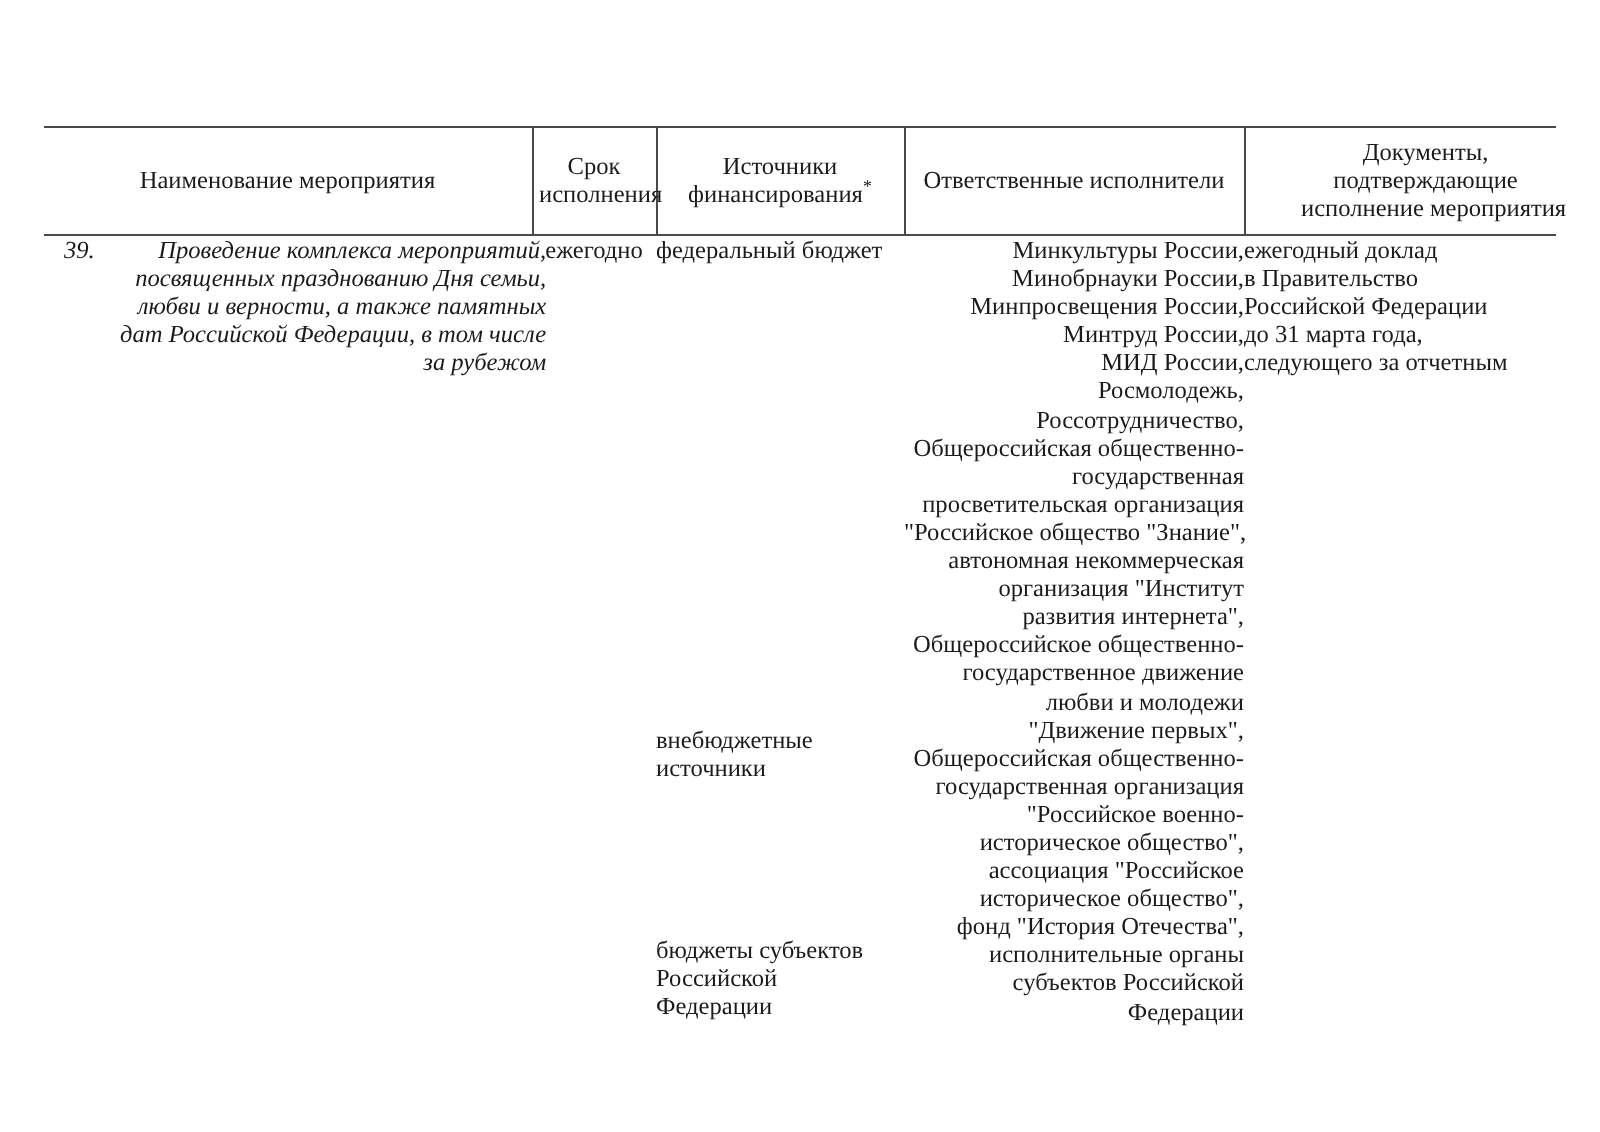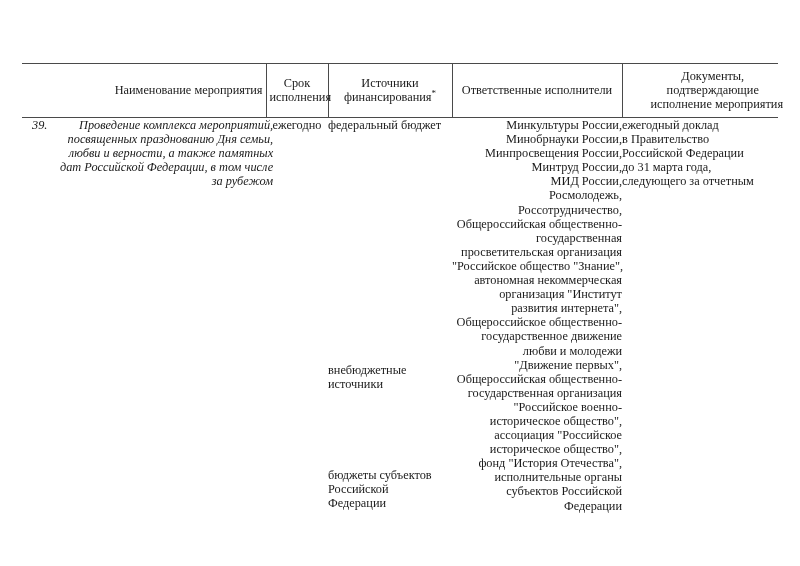--- a/index.html
+++ b/index.html
@@ -57,21 +57,21 @@
     border-left: 1px solid #4a4a4a;
     border-right: 1px solid #4a4a4a;
     font-weight: normal;
     font-size: 12.3px;
     line-height: 14px;
     text-align: center;
     vertical-align: middle;
     padding: 5px 3px 6px 3px;
     height: 34px;
   }
-  .doc-table thead th.first { border-left: none; text-align: right; }
+  .doc-table thead th.first { border-left: none; }
   .doc-table thead th.last  { border-right: none; padding-left: 28px; }
 
   .sup-mark {
     font-size: 9px;
     vertical-align: super;
     line-height: 0;
   }
 
   
   .doc-table tbody td {

